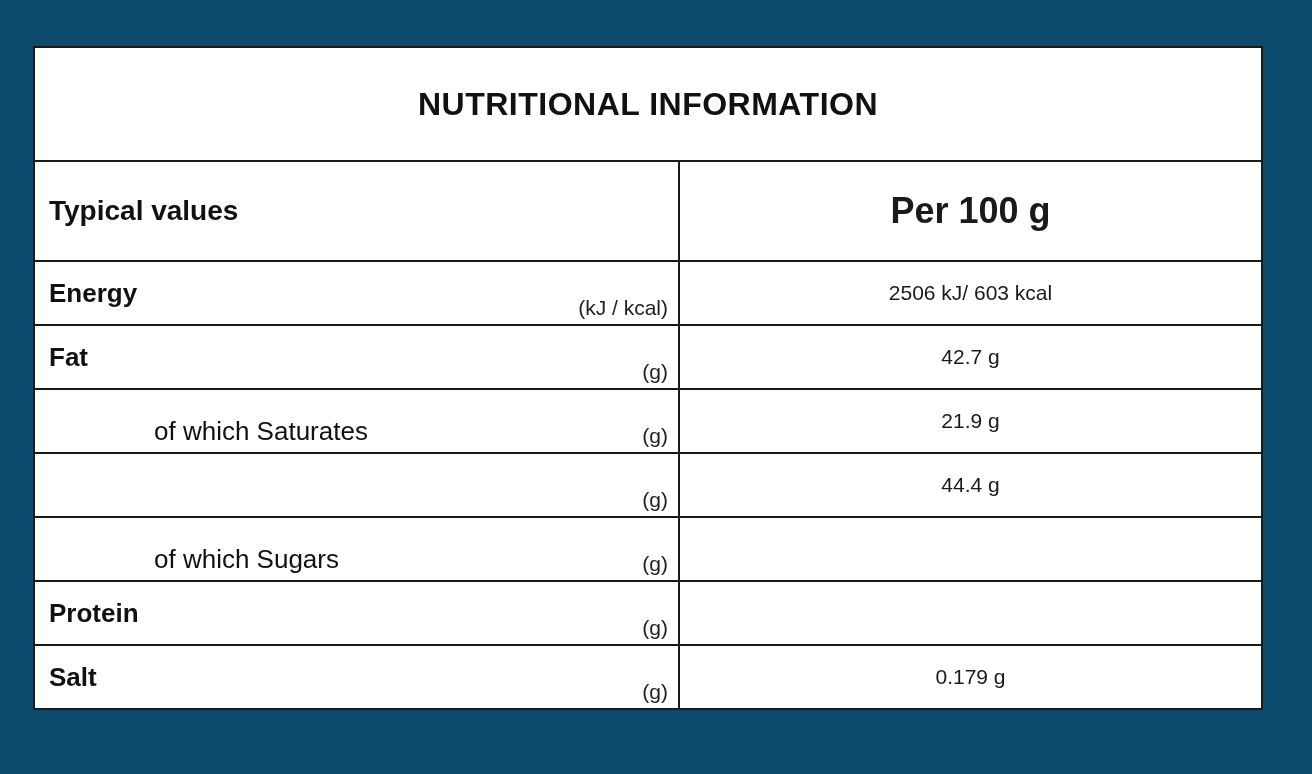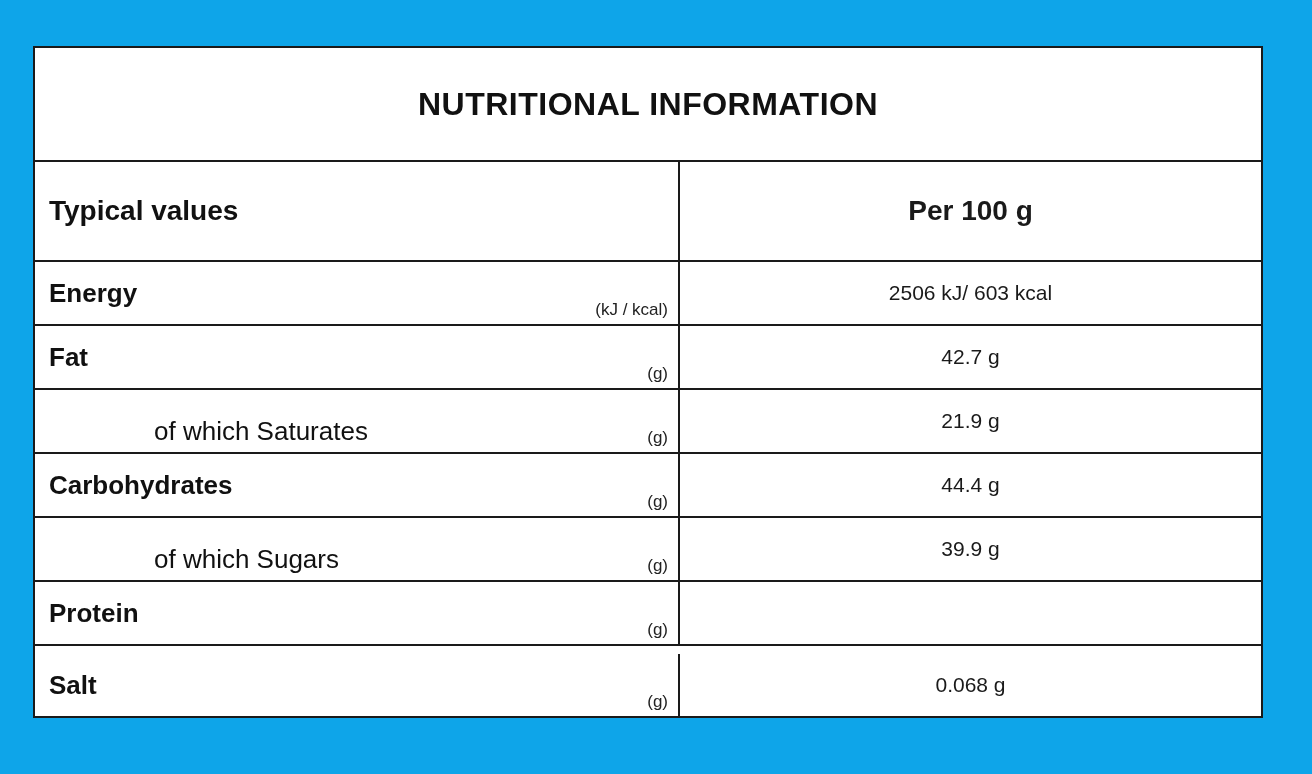--- a/index.html
+++ b/index.html
@@ -12,21 +12,21 @@
     height: 774px;
     font-family: "Liberation Sans", sans-serif;
     color: #1a1a1a;
     overflow: hidden;
   }
 
   .page {
     position: relative;
     width: 1312px;
     height: 774px;
-    background: #0ea5e9;
+    background: #0c4a6e;
   }
 
   .nutrition-table {
     position: absolute;
     left: 33px;
     top: 46px;
     width: 1230px;
     border: 2px solid #1a1a1a;
     box-sizing: border-box;
     background: #ffffff;
@@ -48,21 +48,20 @@
     text-align: center;
   }
 
   .row {
     display: flex;
     border-bottom: 2px solid #1a1a1a;
     box-sizing: border-box;
   }
   .row.last {
     border-bottom: none;
-    margin-top: 8px;
   }
 
   .cell-label {
     width: 645px;
     box-sizing: border-box;
     border-right: 2px solid #1a1a1a;
     position: relative;
     display: flex;
     align-items: center;
     padding: 0 14px;
@@ -82,21 +81,21 @@
   .header-row .cell-label,
   .header-row .cell-value {
     height: 98px;
     text-align: center;
   }
   .header-row .cell-label .label-main {
     font-size: 28px;
     font-weight: bold;
   }
   .header-row .cell-value {
-    font-size: 28px;
+    font-size: 36px;
     font-weight: bold;
   }
 
   
   .data-row .cell-label,
   .data-row .cell-value {
     height: 62px;
   }
 
   .label-main {
@@ -107,21 +106,21 @@
   .label-main.indent {
     font-weight: normal;
     padding-left: 105px;
     margin-top: 21px;
   }
 
   .label-unit {
     position: absolute;
     right: 10px;
     bottom: 4px;
-    font-size: 17px;
+    font-size: 21px;
     color: #222222;
     font-weight: normal;
     white-space: nowrap;
   }
 
 </style>
 </head>
 <body>
 
 <div class="page">
@@ -157,43 +156,41 @@
     <div class="row data-row">
       <div class="cell-label">
         <span class="label-main indent">of which Saturates</span>
         <span class="label-unit">(g)</span>
       </div>
       <div class="cell-value">21.9 g</div>
     </div>
 
     <div class="row data-row">
       <div class="cell-label">
-        <span class="label-main">Carbohydrates</span>
         <span class="label-unit">(g)</span>
       </div>
       <div class="cell-value">44.4 g</div>
     </div>
 
     <div class="row data-row">
       <div class="cell-label">
         <span class="label-main indent">of which Sugars</span>
         <span class="label-unit">(g)</span>
       </div>
-      <div class="cell-value">39.9 g</div>
     </div>
 
     <div class="row data-row">
       <div class="cell-label">
         <span class="label-main">Protein</span>
         <span class="label-unit">(g)</span>
       </div>
     </div>
 
     <div class="row data-row last">
       <div class="cell-label">
         <span class="label-main">Salt</span>
         <span class="label-unit">(g)</span>
       </div>
-      <div class="cell-value">0.068 g</div>
+      <div class="cell-value">0.179 g</div>
     </div>
 
   </div>
 </div>
 
 </body></html>

